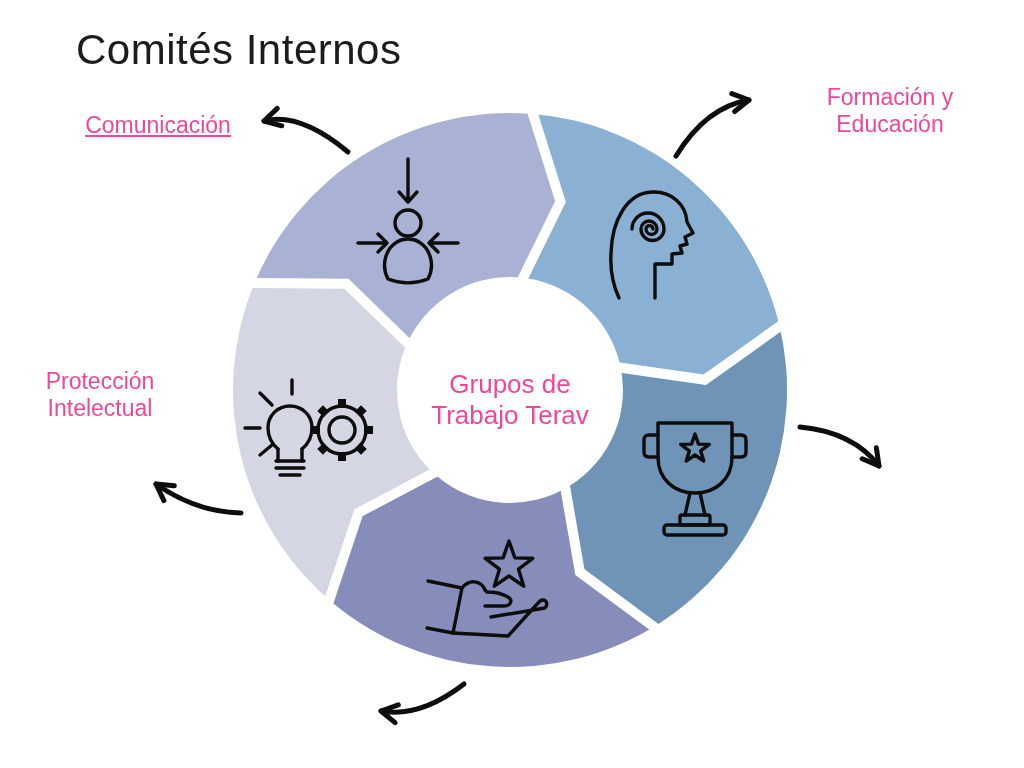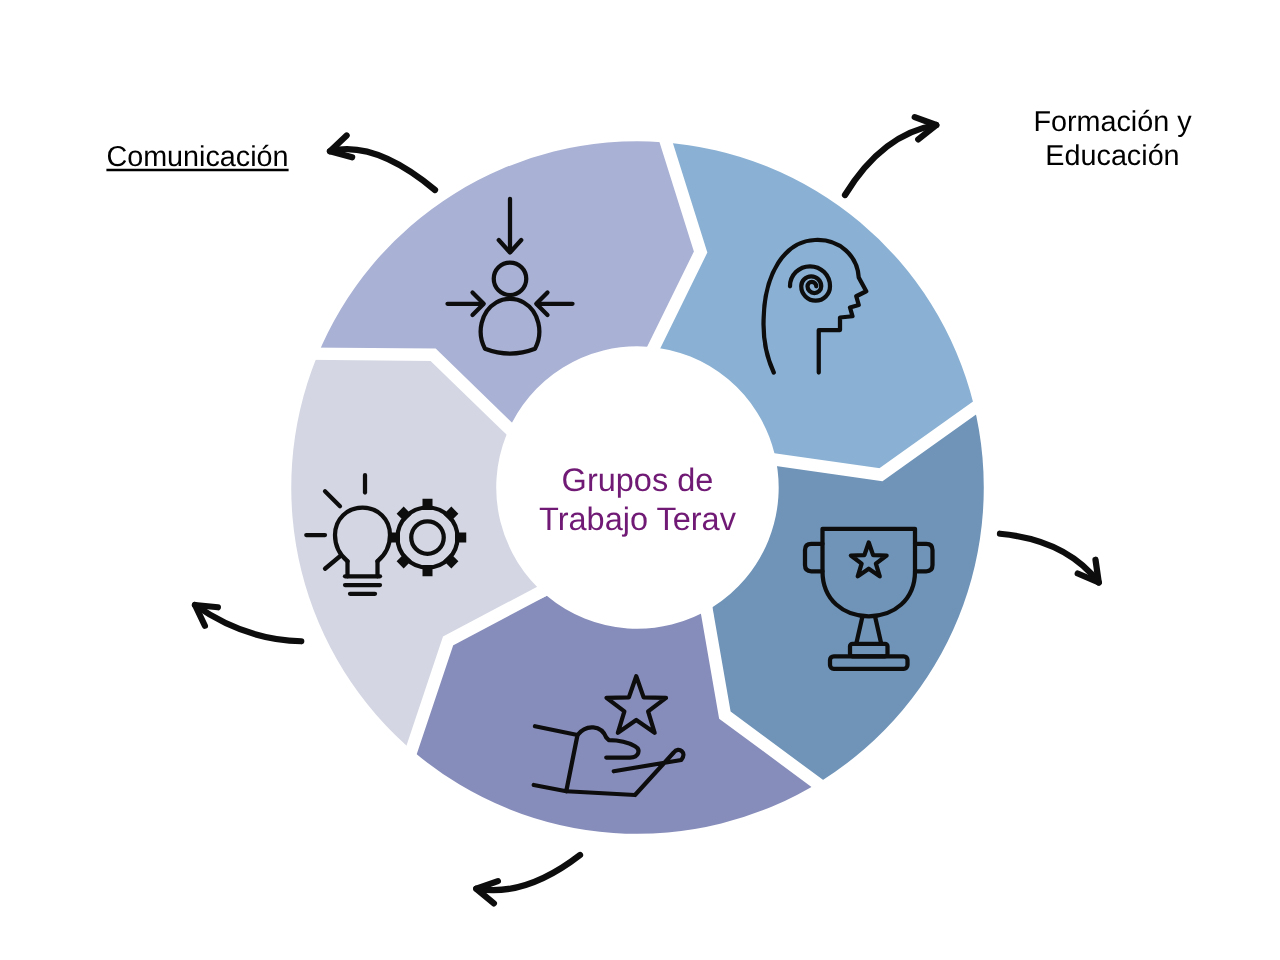--- a/index.html
+++ b/index.html
@@ -7,30 +7,30 @@
     position:relative;width:1024px;height:768px;background:#fff;overflow:hidden;
     font-family:"Liberation Sans","DejaVu Sans",sans-serif;color:#1c1c1c;
   }
   .diagram-svg{position:absolute;left:0;top:0;}
   .page-title{
     position:absolute;left:76px;top:26px;font-size:42px;letter-spacing:0.5px;
     color:#1c1c1c;white-space:nowrap;
   }
   .lbl{
     position:absolute;font-size:23px;line-height:27px;text-align:center;
-    white-space:pre-line;color:#000000;
+    white-space:pre-line;color:#ec4899;
   }
   .lbl-comunicacion{left:38px;top:112px;width:240px;text-decoration:underline;}
   .lbl-formacion{left:780px;top:84px;width:220px;}
   .lbl-gestion{left:786px;top:500px;width:220px;}
   .lbl-buenas{left:110px;top:640px;width:260px;}
   .lbl-proteccion{left:20px;top:368px;width:160px;}
   .center-label{
     position:absolute;left:390px;top:369px;width:240px;text-align:center;
-    font-size:26px;line-height:31px;white-space:pre-line;color:#701a75;
+    font-size:26px;line-height:31px;white-space:pre-line;color:#ec4899;
   }
   .seg{stroke:none;}
   .gap{fill:none;stroke:#ffffff;stroke-width:10;stroke-linejoin:miter;}
   .ink{fill:none;stroke:#0d0d0d;stroke-width:3.4;stroke-linecap:round;stroke-linejoin:round;}
   .ink-fat{fill:none;stroke:#0d0d0d;stroke-width:8;stroke-linecap:butt;}
   .arrow{fill:none;stroke:#0d0d0d;stroke-width:5;stroke-linecap:round;stroke-linejoin:round;}
 </style>
 </head>
 <body>
 
@@ -118,21 +118,24 @@
         <path class="arrow" d="M 464 684 Q 420 718 381 711"></path>
         <path class="arrow" d="M 398.3 704.9 L 381 711 L 395.1 722.7"></path>
       </g>
       <g>
         <path class="arrow" d="M 241 513 Q 196 512 156 484"></path>
         <path class="arrow" d="M 174.3 485.8 L 156 484 L 163.9 500.6"></path>
       </g>
     </g>
   </svg>
 
+  <div class="page-title">Comités Internos</div>
 
   <div class="lbl lbl-comunicacion">Comunicación</div>
   <div class="lbl lbl-formacion">Formación y
 Educación</div>
+  <div class="lbl lbl-proteccion">Protección
+Intelectual</div>
 
   <div class="center-label">Grupos de
 Trabajo Terav</div>
 
 </div>
 
 </body></html>

